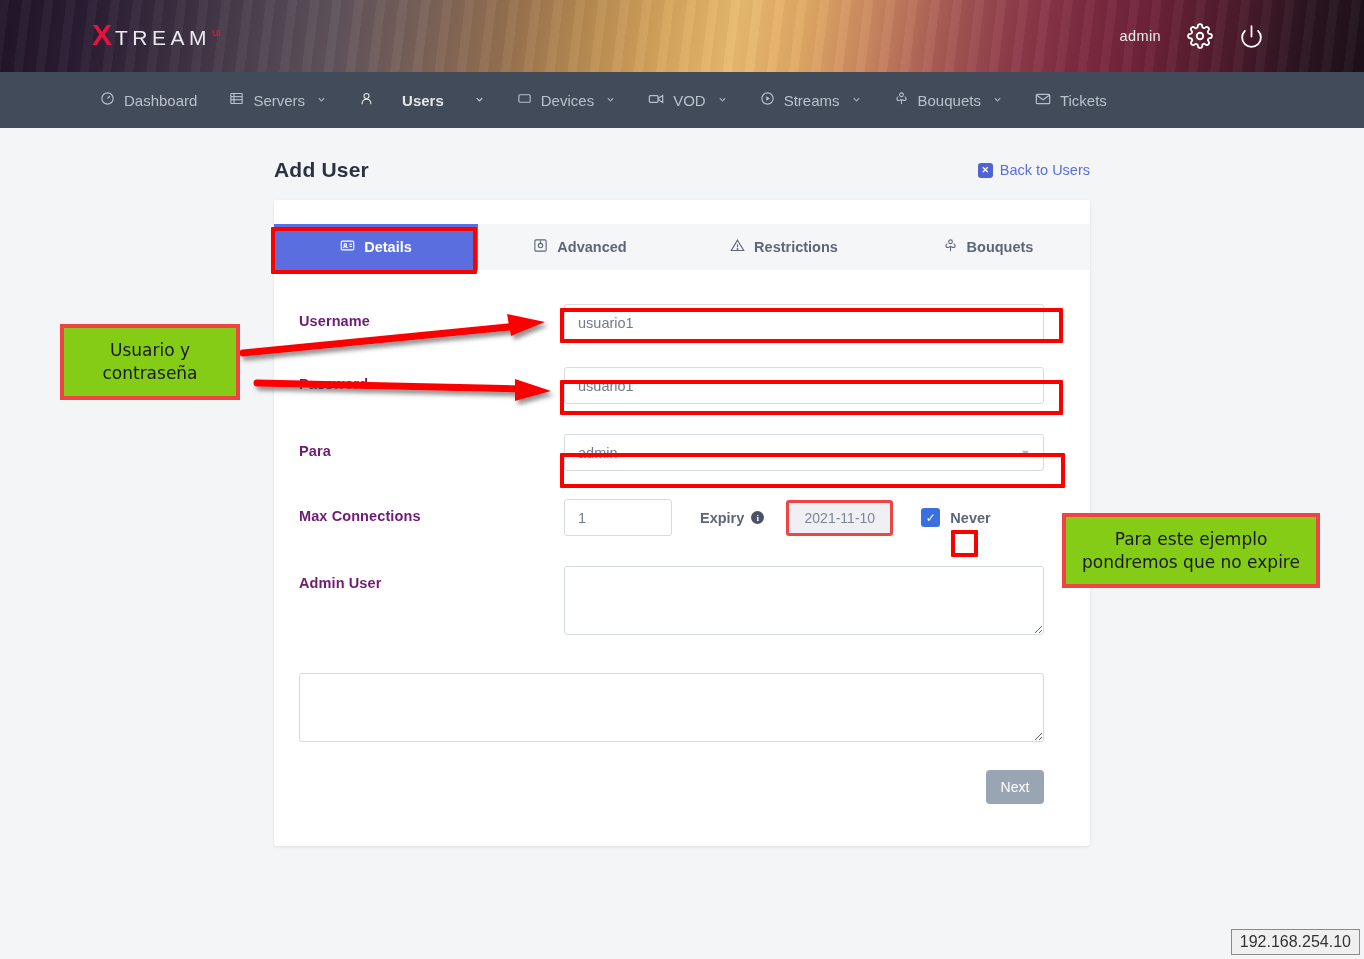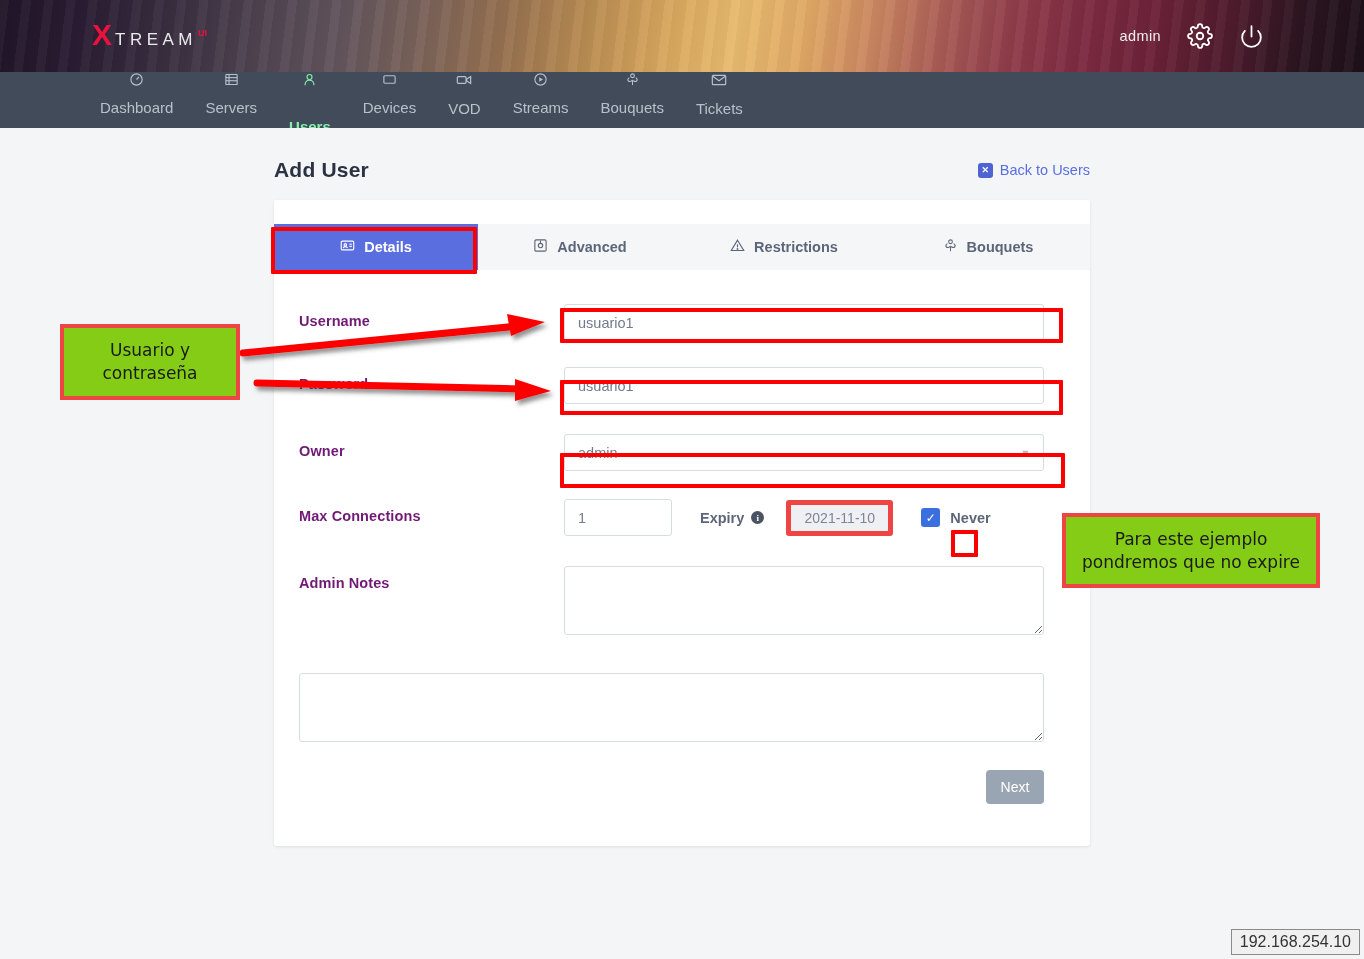--- a/index.html
+++ b/index.html
@@ -44,42 +44,42 @@
       repeating-linear-gradient(97deg, rgba(255,255,255,0.035) 0px, rgba(255,255,255,0.035) 9px, rgba(0,0,0,0.03) 9px, rgba(0,0,0,0.03) 22px);
     pointer-events: none;
   }
   .logo {
     position: absolute; left: 92px; top: 20px;
     display: flex; align-items: baseline;
     letter-spacing: 4.5px;
     font-size: 21px; font-weight: 700;
   }
   .logo .x { color: #e8123c; font-size: 30px; font-weight: 800; line-height: 1; letter-spacing: 0; }
-  .logo .rest { color: #e9e9ee; font-size: 17px; font-weight: 400; letter-spacing: 4.5px; margin-left: 3px;}
+  .logo .rest { color: #e9e9ee; font-size: 21px; font-weight: 400; letter-spacing: 4.5px; margin-left: 3px;}
   .logo .sup { color: #e8123c; font-size: 9px; position: relative; top: -9px; letter-spacing: 0; margin-left: 1px;}
 
   .hdr-right {
     position: absolute; right: 100px; top: 0; height: 72px;
     display: flex; align-items: center; gap: 26px;
   }
   .hdr-right .uname { color: #f0eef0; font-size: 14.5px; letter-spacing: .4px; }
   .ico-btn { display: inline-flex; align-items: center; justify-content: center; cursor: pointer; }
 
   
   .nav {
     height: 56px; background: #414b5a;
     display: flex; align-items: center; padding-left: 84px;
     position: relative;
   }
   .nav-item {
     display: flex; align-items: center; gap: 9px;
     color: #b9c0cb; font-size: 15px; padding: 0 16px; height: 56px;
-    cursor: pointer; white-space: nowrap; flex-direction: column;
-  }
-  .nav-item.active { color: #86efac; font-weight: 600; gap: 28px; }
+    cursor: pointer; white-space: nowrap;
+  }
+  .nav-item.active { color: #e5e5e5; font-weight: 600; gap: 28px; }
   .nav-item .chev { font-size: 10px; opacity: .85; margin-left: 2px; }
   .nav-caret {
     position: absolute; left: 203px; top: 56px;
     width: 0; height: 0;
     border-left: 10px solid transparent; border-right: 10px solid transparent;
     border-top: 10px solid #414b5a;
   }
 
   
   .content { position: relative; height: 831px; background: #f4f5f7; }
@@ -132,21 +132,21 @@
   .expiry-lbl {
     margin-left: 28px; margin-right: 22px; font-size: 14.5px; color: #5d6679; font-weight: 600;
     display: flex; align-items: center; gap: 7px;
   }
   .info-dot {
     width: 13px; height: 13px; border-radius: 50%; background: #4a5263; color: #fff;
     font-size: 9px; font-weight: 700; display: inline-flex; align-items: center; justify-content: center;
     font-family: "Liberation Serif", serif;
   }
   .date-inp {
-    width: 107px; height: 36px; border: 5px solid #ef4444; border-radius: 3px;
+    width: 107px; height: 36px; border: 3px solid #ef4444; border-radius: 3px;
     background: #eef0f3; color: #7d8698; font-size: 14px; text-align: center;
     display: flex; align-items: center; justify-content: center;
   }
   .never-wrap { display: flex; align-items: center; gap: 10px; margin-left: 28px; }
   .cbx {
     width: 19px; height: 19px; background: #3b6fe0; border-radius: 3px;
     display: flex; align-items: center; justify-content: center;
     color: #fff; font-size: 12px; line-height: 1; cursor: pointer;
   }
   .never-lbl { font-size: 14.5px; color: #5d6679; font-weight: 600; }
@@ -395,21 +395,21 @@
         </div>
 
         <div class="row" style="margin-bottom:30px;">
           <div class="lbl">Password</div>
           <div class="ctrl">
             <input class="inp" type="text" value="usuario1" style="">
           </div>
         </div>
 
         <div class="row" style="margin-bottom:28px;">
-          <div class="lbl">Owner</div>
+          <div class="lbl">Para</div>
           <div class="ctrl">
             <div class="sel-wrap">
               <input class="inp" type="text" readonly="" value="admin" style="">
               <span class="chev-dn">▼</span>
             </div>
           </div>
         </div>
 
         <div class="row" style="margin-bottom:30px;">
           <div class="lbl">Max Connections</div>
@@ -423,21 +423,21 @@
               <div class="date-inp">2021-11-10</div>
               <div class="never-wrap">
                 <span class="cbx">✓</span>
                 <span class="never-lbl">Never</span>
               </div>
             </div>
           </div>
         </div>
 
         <div class="row" style="margin-bottom:34px;">
-          <div class="lbl">Admin Notes</div>
+          <div class="lbl">Admin User</div>
           <div class="ctrl">
             <textarea class="inp" style=""></textarea>
           </div>
         </div>
 
         <div class="row" style="margin-bottom:24px;">
           <div class="ctrl">
             <textarea class="inp" style=""></textarea>
           </div>
         </div>

